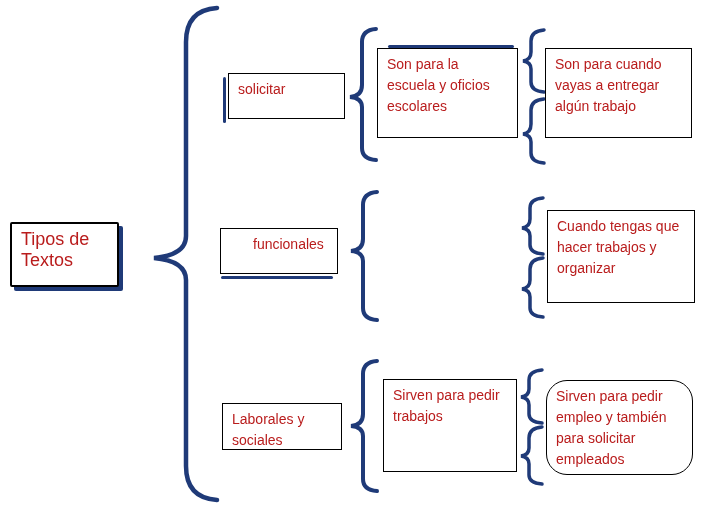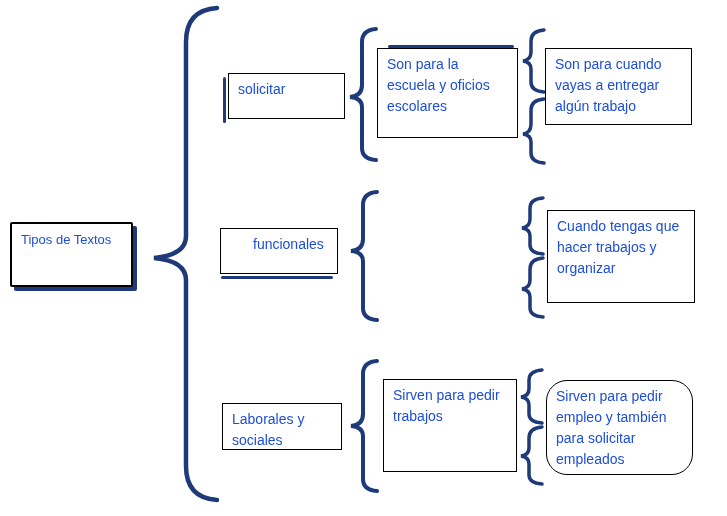--- a/index.html
+++ b/index.html
@@ -21,44 +21,44 @@
     top: 0;
     width: 727px;
     height: 516px;
     pointer-events: none;
   }
   .box {
     position: absolute;
     box-sizing: border-box;
     background: #ffffff;
     border: 1.5px solid #000000;
-    color: #1d4ed8;
+    color: #b91c1c;
     font-size: 14px;
     line-height: 21px;
     padding: 5px 9px;
   }
   .main-box {
     left: 10px;
     top: 222px;
-    width: 123px;
+    width: 109px;
     height: 65px;
     border: 2.5px solid #000000;
     border-radius: 2px;
     box-shadow: 4px 4px 0 #1f3a78;
-    font-size: 13px;
+    font-size: 18px;
   }
   .cat-escolares   { left: 228px; top: 73px;  width: 117px; height: 46px; }
   .cat-funcionales { left: 220px; top: 228px; width: 118px; height: 46px; padding-left: 32px; }
   .cat-laborales   { left: 222px; top: 403px; width: 120px; height: 47px; }
 
   .desc-escolares   { left: 377px; top: 48px;  width: 141px; height: 90px; }
   .desc-funcionales { left: 383px; top: 210px; width: 135px; height: 92px; }
   .desc-laborales   { left: 383px; top: 379px; width: 134px; height: 93px; }
 
-  .det-escolares   { left: 545px; top: 48px;  width: 147px; height: 77px; }
+  .det-escolares   { left: 545px; top: 48px;  width: 147px; height: 90px; }
   .det-funcionales { left: 547px; top: 210px; width: 148px; height: 93px; }
   .det-laborales   { left: 546px; top: 380px; width: 147px; height: 95px; border-radius: 21px; }
 
   
   .ink {
     position: absolute;
     background: #1f3a78;
     border-radius: 2px;
   }
   .ink-escolares-left  { left: 223px; top: 77px;  width: 2.5px; height: 46px; }

